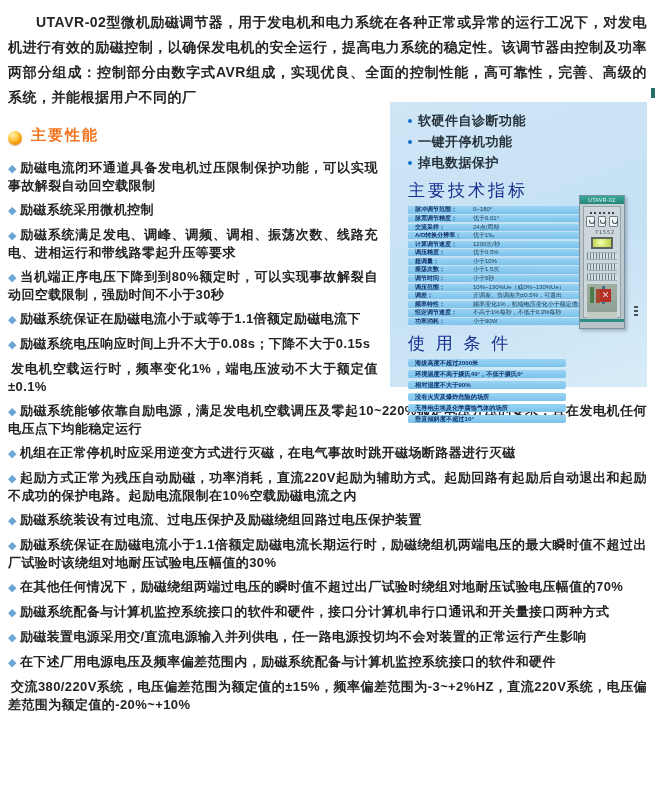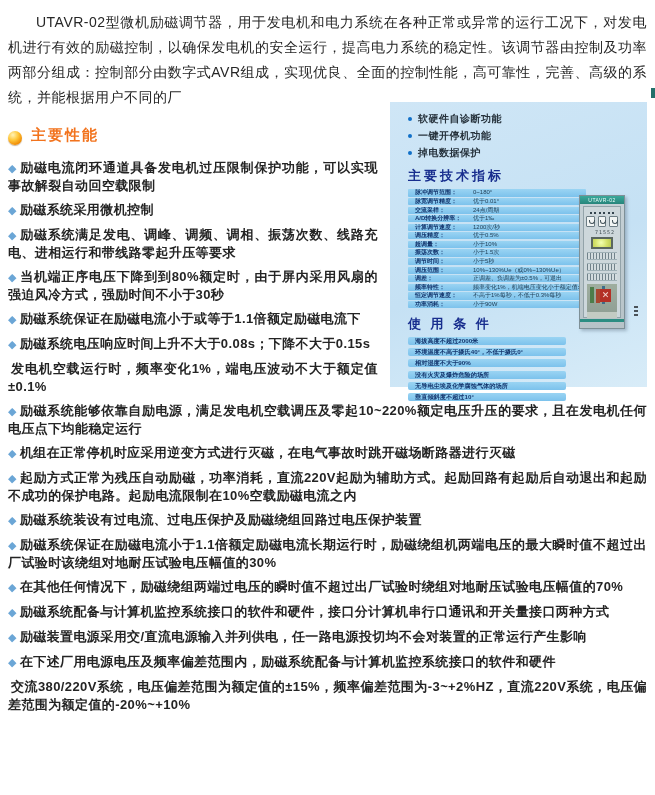--- a/index.html
+++ b/index.html
@@ -3,34 +3,34 @@
 <meta charset="utf-8">
 <style>
   html,body{margin:0;padding:0;background:#ffffff;}
   .page{
     position:relative; width:655px; height:795px; overflow:hidden;
     background:#ffffff; box-sizing:border-box; padding:10px 8px 6px 8px;
     font-family:"Liberation Sans","DejaVu Sans",sans-serif;
     color:#262626;
   }
   
-  .intro{ margin:0; font-size:14px; line-height:25px; font-weight:400;
+  .intro{ margin:0; font-size:14px; line-height:25px; font-weight:700;
           text-align:justify; letter-spacing:0.5px;}
   .intro.first{ text-indent:2em; }
   
   .panel{
     float:right; width:257px; height:285px; margin:-8px 0 10px 12px;
     background:linear-gradient(160deg,#cfe6f6 0%,#c5e1f4 55%,#d8ecf8 100%);
     position:relative; box-sizing:border-box; padding:10px 0 0 18px;
   }
   .pbullet{ display:flex; align-items:center; margin-bottom:3.2px; }
   .pbullet .dot{ width:4px; height:4px; border-radius:50%;
     background:#1070c8; margin-right:6px; flex:0 0 auto;}
-  .pbullet .ptxt{ font-size:10px; color:#26323c; font-weight:600; letter-spacing:0.5px;font-family:Liberation Serif, serif;}
-  .panel-h{ font-size:13px; font-weight:bold; color:#182e8e;
+  .pbullet .ptxt{ font-size:13px; color:#26323c; font-weight:600; letter-spacing:0.5px;font-family:Liberation Serif, serif;}
+  .panel-h{ font-size:17px; font-weight:normal; color:#182e8e;
     letter-spacing:3px; margin:7px 0 4px 0;}
   .spec-row{ display:flex; align-items:center; margin-bottom:1.4px; }
   .spec-bar{ display:flex; width:178px; height:7.2px; line-height:7.4px;
     background:linear-gradient(180deg,#9ad4f3,#7cc2ec);
     border-radius:1px; padding-left:7px; box-sizing:border-box; overflow:hidden;}
   .spec-label{ font-size:6px; font-weight:bold; color:#14366e; width:58px; flex:0 0 auto;
     white-space:nowrap; transform-origin:left center;}
   .spec-value{ font-size:6px; color:#1d3a52; white-space:nowrap;}
   .cond-row{ width:158px; height:8px; line-height:8.2px;
     background:linear-gradient(180deg,#9ad4f3,#7cc2ec);
@@ -284,21 +284,21 @@
 
       <p class="feature">
         <span class="diamond">◆</span><span>励磁系统采用微机控制</span>
       </p>
 
       <p class="feature">
         <span class="diamond">◆</span><span>励磁系统满足发电、调峰、调频、调相、振荡次数、线路充电、进相运行和带线路零起升压等要求</span>
       </p>
 
       <p class="feature">
-        <span class="diamond">◆</span><span>当机端正序电压下降到到80%额定时，由于屏内采用风扇的强迫风冷方式，强励时间不小于30秒</span>
+        <span class="diamond">◆</span><span>当机端正序电压下降到到80%额定时，可以实现事故解裂自动回空载限制，强励时间不小于30秒</span>
       </p>
 
       <p class="feature">
         <span class="diamond">◆</span><span>励磁系统保证在励磁电流小于或等于1.1倍额定励磁电流下</span>
       </p>
 
       <p class="feature">
         <span class="diamond">◆</span><span>励磁系统电压响应时间上升不大于0.08s；下降不大于0.15s</span>
       </p>
 

